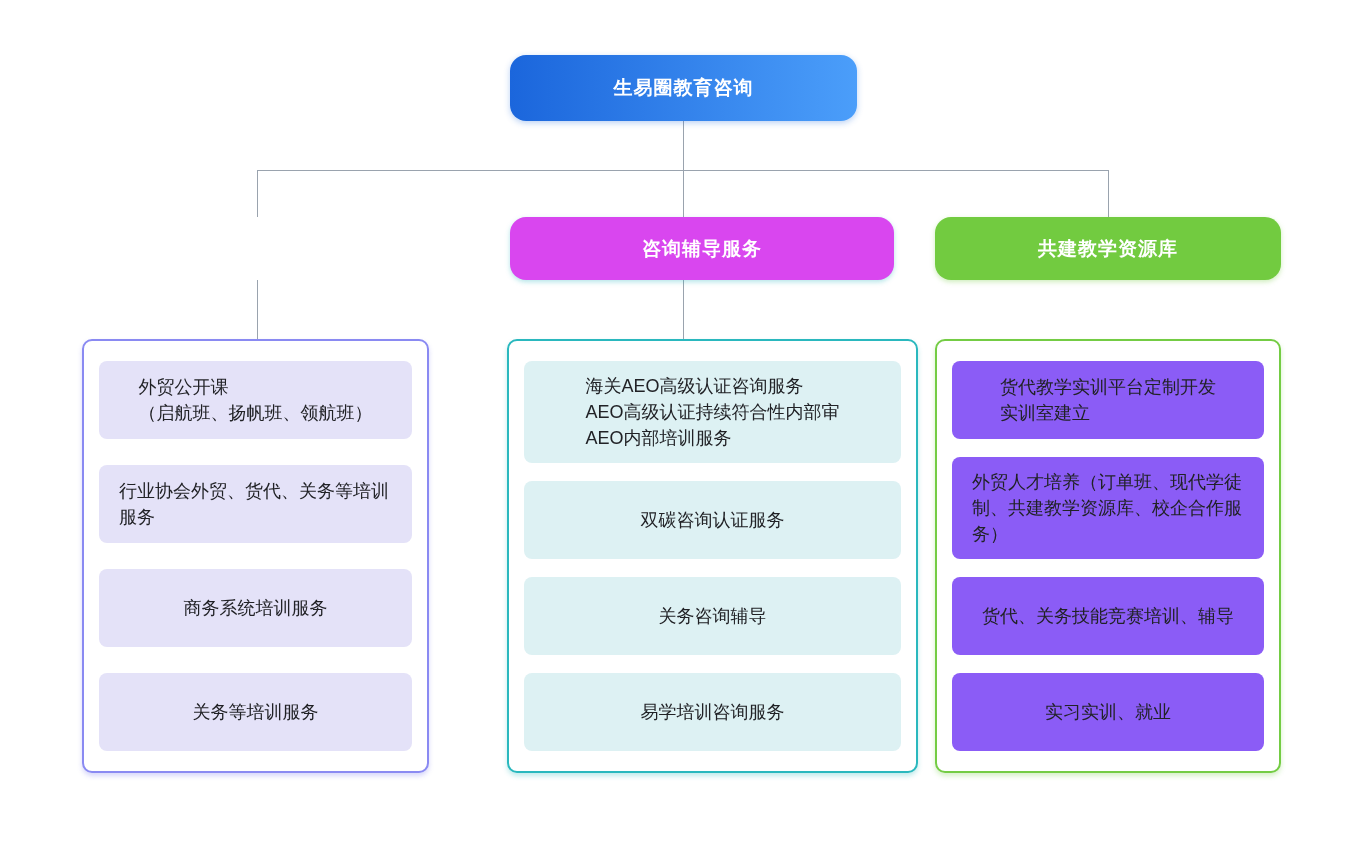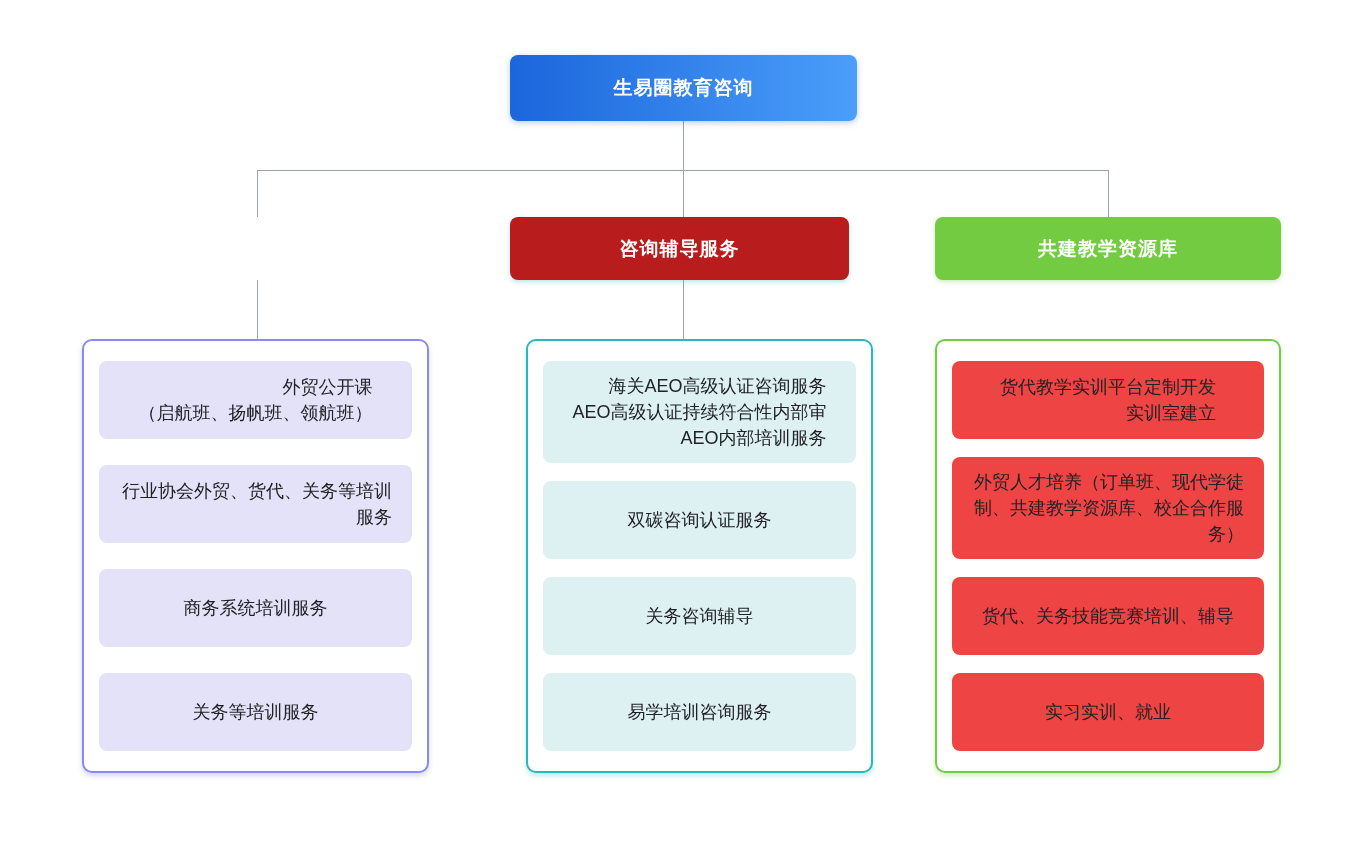--- a/index.html
+++ b/index.html
@@ -2,50 +2,50 @@
 <html><head>
 <meta charset="utf-8">
 <style>
   html,body { margin:0; padding:0; background:#ffffff; }
   .canvas {
     position:relative; width:1360px; height:844px; background:#ffffff;
     font-family:"Liberation Sans","DejaVu Sans",sans-serif; overflow:hidden;
   }
   .node {
     position:absolute; display:flex; align-items:center; justify-content:center;
-    color:#ffffff; font-weight:bold; font-size:19px; border-radius:8px;
+    color:#ffffff; font-weight:bold; font-size:19px; border-radius:16px;
     letter-spacing:1px;
   }
   .root-node {
     left:510px; top:55px; width:347px; height:66px;
     background:linear-gradient(90deg,#1b66dc,#4b9efa);
     box-shadow:0 2px 6px rgba(27,102,220,0.30);
   }
   .header-0 { left:84px;  top:217px; width:347px; height:63px; background:#7c7cf0; box-shadow:0 2px 5px rgba(124,124,240,0.35); }
-  .header-1 { left:510px; top:217px; width:339px; height:63px; background:#b91c1c; box-shadow:0 2px 5px rgba(39,181,188,0.35); }
+  .header-1 { left:510px; top:217px; width:384px; height:63px; background:#d946ef; box-shadow:0 2px 5px rgba(39,181,188,0.35); }
   .header-2 { left:935px; top:217px; width:346px; height:63px; background:#72cb40; box-shadow:0 2px 5px rgba(114,203,64,0.35); }
 
   .panel {
     position:absolute; top:339px; height:434px; box-sizing:border-box;
     background:#ffffff; border:2px solid; border-radius:10px;
     padding:20px 15px; display:flex; flex-direction:column; justify-content:space-between;
   }
   .panel-0 { left:82px;  width:347px; border-color:#8a8af2; box-shadow:0 3px 5px rgba(124,124,240,0.30); }
-  .panel-1 { left:526px; width:347px; border-color:#2ab8be; box-shadow:0 3px 5px rgba(42,184,190,0.30); }
+  .panel-1 { left:507px; width:411px; border-color:#2ab8be; box-shadow:0 3px 5px rgba(42,184,190,0.30); }
   .panel-2 { left:935px; width:346px; border-color:#74cc44; box-shadow:0 3px 5px rgba(116,204,68,0.30); }
 
   .item {
     box-sizing:border-box; min-height:78px; border-radius:8px;
     display:flex; align-items:center; justify-content:center;
-    text-align:right; font-size:18px; line-height:26px; color:#212226;
+    text-align:left; font-size:18px; line-height:26px; color:#212226;
     padding:12px 20px; white-space:pre-line;
   }
   .panel-0 .item { background:#e4e2f8; }
   .panel-1 .item { background:#ddf1f3; }
-  .panel-2 .item { background:#ef4444; }
+  .panel-2 .item { background:#8b5cf6; }
 
   .conn { position:absolute; background:#9aa3ae; }
   .conn.v { width:1px; }
   .conn.h { height:1px; }
   .conn-root-stem   { left:683px;  top:121px; height:49px; }
   .conn-hbar        { left:257px;  top:170px; width:852px; }
   .conn-drop-0      { left:257px;  top:170px; height:47px; }
   .conn-drop-1      { left:683px;  top:170px; height:47px; }
   .conn-drop-2      { left:1108px; top:170px; height:47px; }
   .conn-stem-0      { left:257px;  top:280px; height:59px; }

